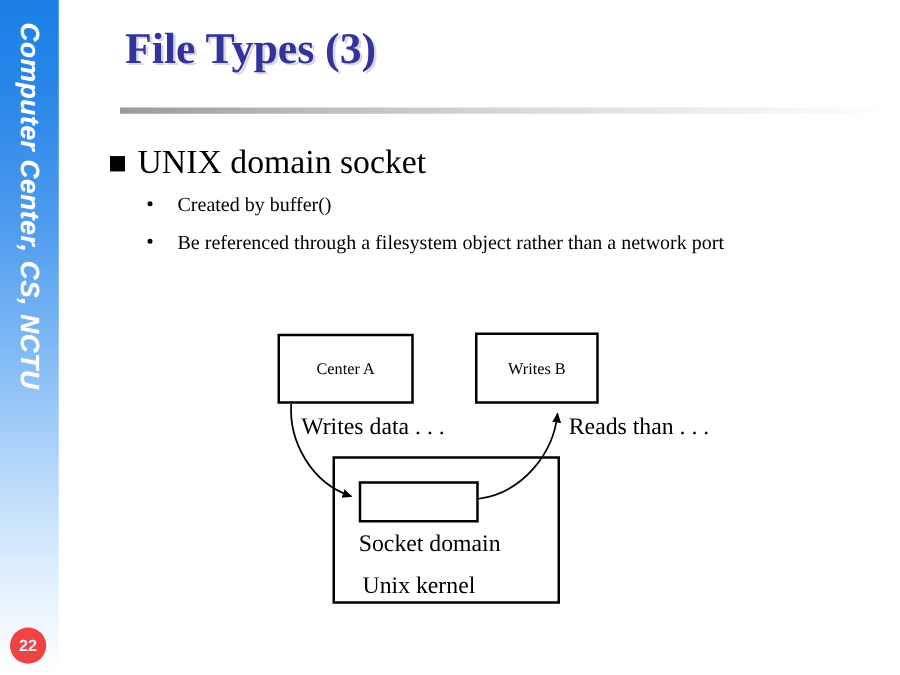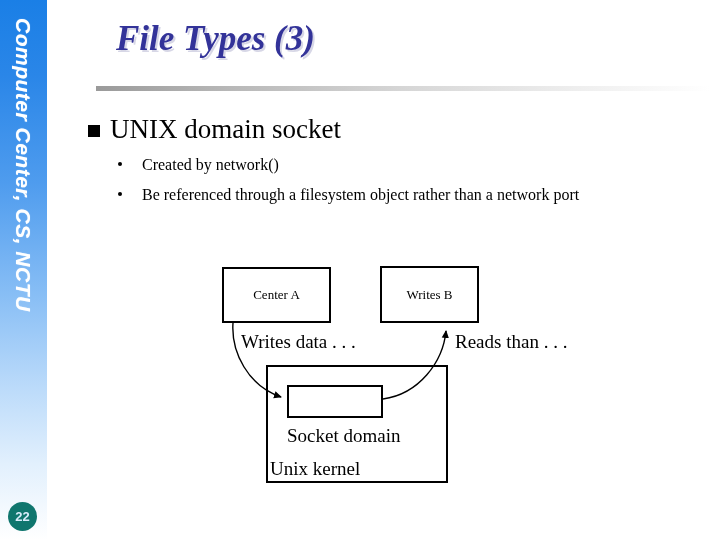--- a/index.html
+++ b/index.html
@@ -50,40 +50,39 @@
     white-space: nowrap;
     text-shadow: 0 0 1px rgba(255,255,255,.6);
   }
   .page-badge {
     position: absolute;
     left: 8px;
     top: 502px;
     width: 29px;
     height: 29px;
     border-radius: 50%;
-    background: #0f766e;
+    background: #ef4444;
     color: #d8ecfb;
     font-family: "Liberation Sans", "DejaVu Sans", sans-serif;
     font-size: 13px;
     font-weight: bold;
     line-height: 29px;
     text-align: center;
   }
 
   
   .slide-title {
     position: absolute;
-    left: 116px;
+    left: 100px;
     top: 19px;
     font-size: 35px;
     font-weight: bold;
     color: #333399;
     white-space: nowrap;
     text-shadow: 2px 2px 0 rgba(150,150,190,0.38);
-    font-style: italic;
   }
   .title-rule {
     position: absolute;
     left: 96px;
     top: 86px;
     width: 614px;
     height: 5px;
     background: linear-gradient(to right, #9a9a9a 0%, #b8b8b8 22%, #d6d6d6 50%, #eeeeee 78%, #ffffff 100%);
   }
 
@@ -159,40 +158,40 @@
   }
   .free-label {
     position: absolute;
     font-size: 19px;
     color: #000;
     white-space: nowrap;
   }
   #label-writes   { left: 241px; top: 331px; }
   #label-reads    { left: 455px; top: 331px; }
   #label-socketbuf{ left: 287px; top: 425px; }
-  #label-unixkern { left: 270px; top: 458px; }
+  #label-unixkern { left: 290px; top: 458px; }
 </style>
 </head>
 <body>
 
 <div class="sidebar">
   <div class="sidebar-text">Computer Center, CS, NCTU</div>
 </div>
 <div class="page-badge">22</div>
 
 <div class="slide-title">File Types (3)</div>
 <div class="title-rule"></div>
 
 <div class="bullet-l1">
   <span class="sq"></span><span>UNIX domain socket</span>
 </div>
 
 <div class="sub-list">
   <div class="sub-item">
-    <span class="dot"></span><span>Created by network()</span>
+    <span class="dot"></span><span>Created by buffer()</span>
   </div>
   <div class="sub-item">
     <span class="dot"></span><span>Be referenced through a filesystem object rather than a network port</span>
   </div>
 </div>
 
 <div class="dbox" id="process-a-box"></div>
 <div class="dbox" id="process-b-box"></div>
 <div class="dbox" id="kernel-box"></div>
 <div class="dbox" id="socket-buffer-box"></div>

